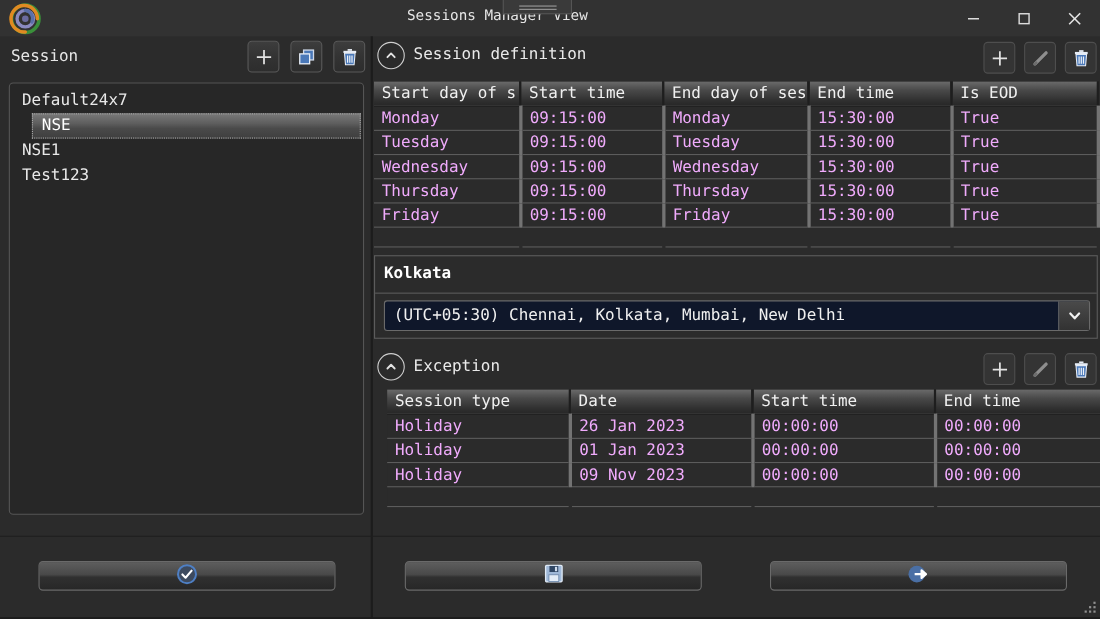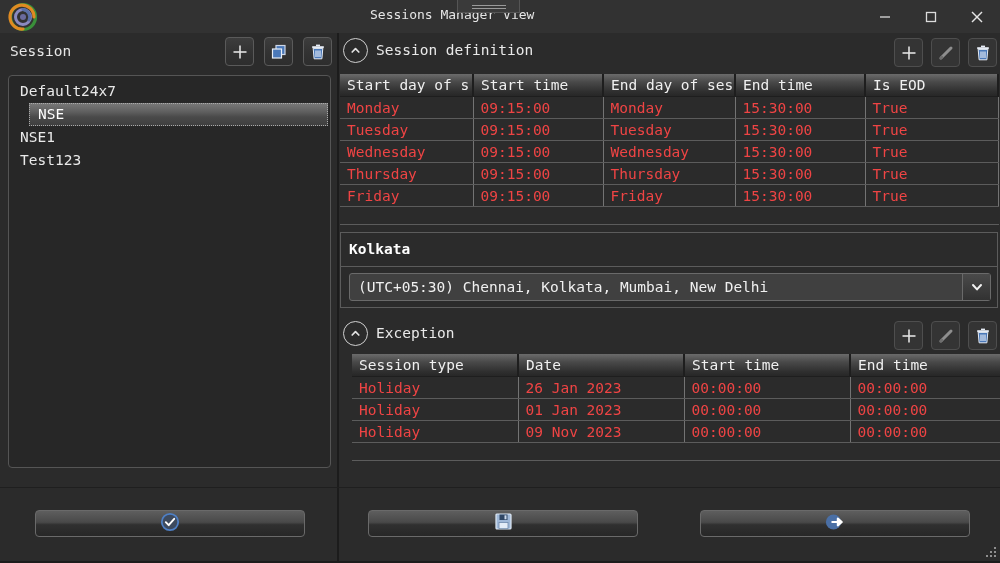--- a/index.html
+++ b/index.html
@@ -142,24 +142,24 @@
     font-weight: normal;
     text-align: left;
     padding: 3px 0 3px 7px;
     height: 22px;
     border-right: 2px solid #1e1e1e;
     border-bottom: 1px solid #1e1e1e;
     overflow: hidden; white-space: nowrap;
   }
   .tbl td {
     background: #2b2b2b;
-    color: #ef4444;
+    color: #f0abfc;
     padding: 2px 0 2px 7px;
     height: 22px;
-    border-right: 1px solid #737373;
+    border-right: 3px solid #737373;
     border-bottom: 1px solid #5c5c5c;
     overflow: hidden; white-space: nowrap;
   }
   .tbl tr.filler td { height: 18px; border-right-color: transparent; }
 
   
   .tz-box {
     position: absolute; left: 340px; top: 232px;
     width: 658px; height: 76px;
     border: 1px solid #5c5c5c;
@@ -169,21 +169,21 @@
     position: absolute; left: 8px; top: 8px;
     font-size: 14.5px; font-weight: bold; color: #ffffff;
   }
   .tz-sep {
     position: absolute; left: 0; top: 33px;
     width: 100%; height: 1px; background: #5c5c5c;
   }
   .tz-combo {
     position: absolute; left: 8px; top: 40px;
     width: 642px; height: 28px;
-    background: #404040;
+    background: #0f172a;
     border: 1px solid #6a6a6a;
     border-radius: 3px;
     display: flex; align-items: center;
   }
   .tz-val {
     flex: 1; padding-left: 8px;
     font-size: 14.5px; color: #f0f0f0; white-space: nowrap;
   }
   .tz-arrow {
     width: 28px; height: 26px;

